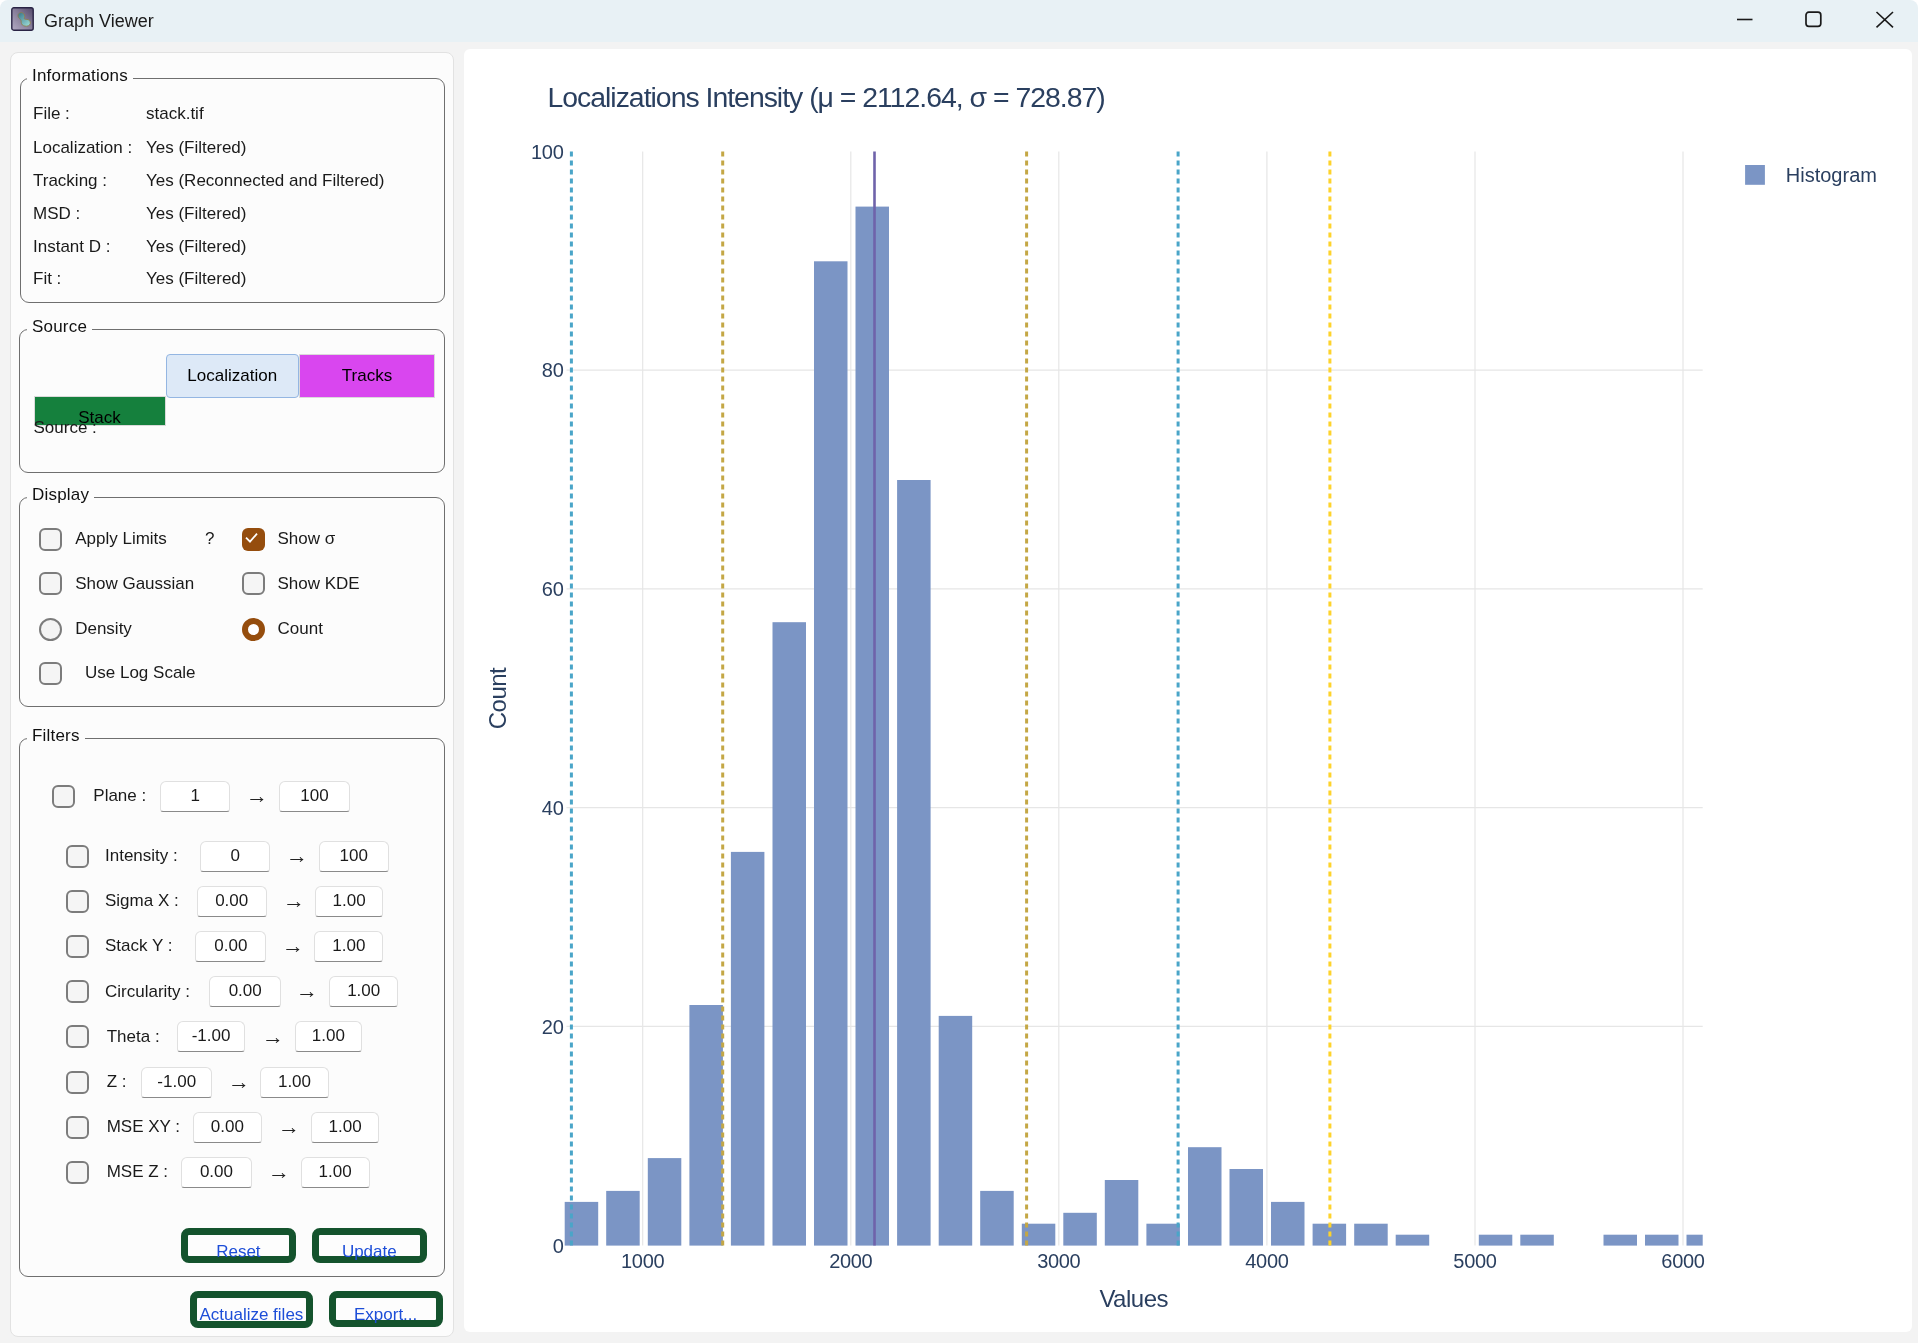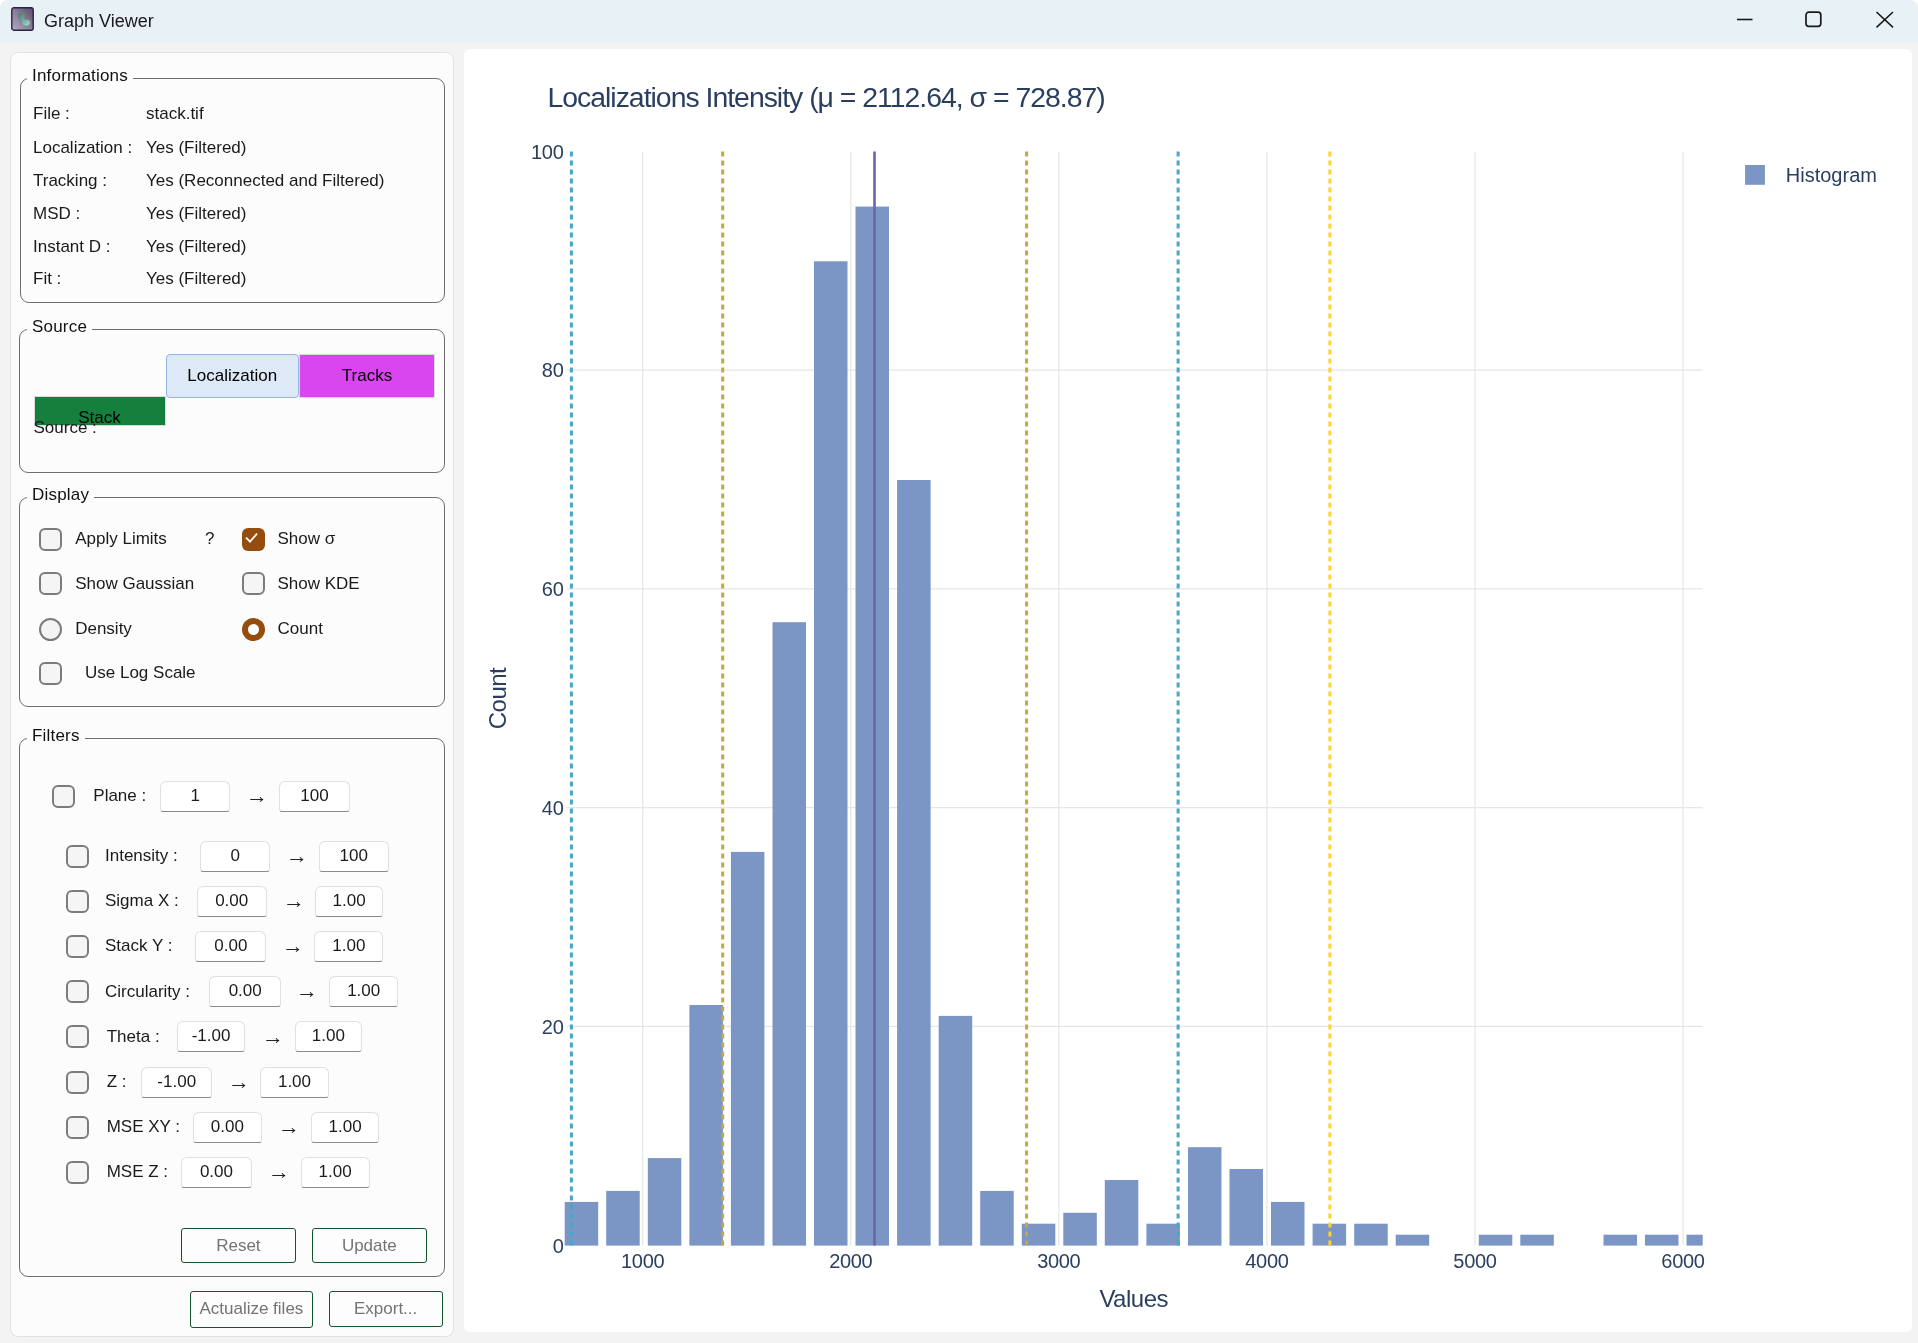--- a/index.html
+++ b/index.html
@@ -21,22 +21,22 @@
   .cb { position:absolute; width:23px; height:23px; border:2px solid #7c7c7c;
     border-radius:6px; background:#f5f5f5; }
   .cbc { position:absolute; width:23px; height:23px; border-radius:6px; background:#954d0d; }
   .rad { position:absolute; width:23px; height:23px; border:2px solid #7c7c7c;
     border-radius:50%; background:#f4f4f4; }
   .radc { position:absolute; width:23px; height:23px; border:6.5px solid #954d0d;
     border-radius:50%; background:#fff; }
   .inp { position:absolute; height:31px; background:#fff; border:1px solid #e0e0e0;
     border-bottom:1.8px solid #8a8a8a; border-radius:6px 6px 3px 3px;
     font-size:17px; color:#1a1a1a; text-align:center; line-height:28px; }
-  .btn { position:absolute; background:#fdfdfd; border:1px solid #14532d; border-radius:3px;
-    font-size:17px; color:#737373; text-align:center; }
+  .btn { position:absolute; background:#fdfdfd; border:7px solid #14532d; border-radius:8px;
+    font-size:17px; color:#1d4ed8; text-align:center; }
   .arrow { position:absolute; font-size:22px; color:#222; line-height:22px; }
 </style>
 </head>
 <body>
 <div id="win">
   <div class="titlebar">
     <svg class="abs" style="left:10.5px;top:6.5px" width="23" height="24" viewBox="0 0 23 24">
       <defs>
         <linearGradient id="icbg" x1="1" y1="0" x2="0" y2="1">
           <stop offset="0" stop-color="#53496a"></stop>

